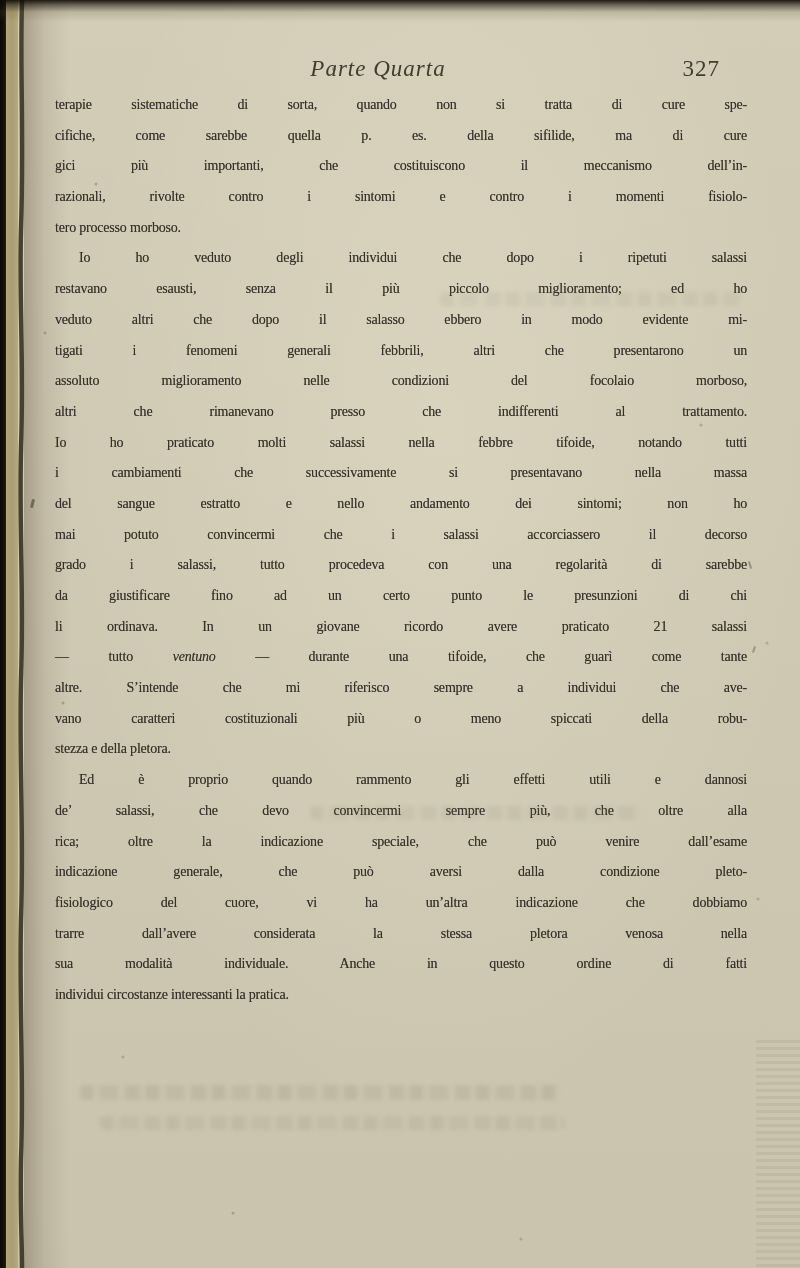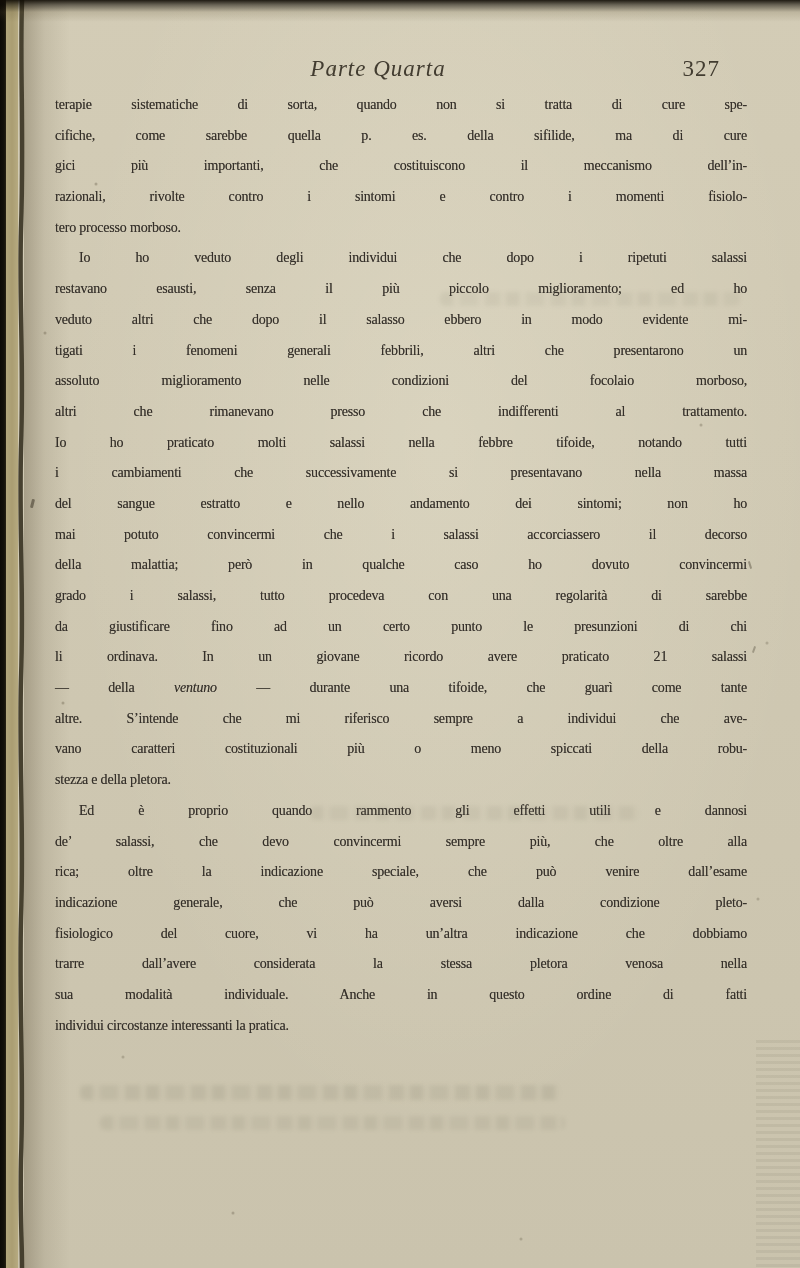--- a/index.html
+++ b/index.html
@@ -153,25 +153,24 @@
       <div class="line indent">Io ho veduto degli individui che dopo i ripetuti salassi</div>
       <div class="line">restavano esausti, senza il più piccolo miglioramento; ed ho</div>
       <div class="line">veduto altri che dopo il salasso ebbero in modo evidente mi-</div>
       <div class="line">tigati i fenomeni generali febbrili, altri che presentarono un</div>
       <div class="line">assoluto miglioramento nelle condizioni del focolaio morboso,</div>
       <div class="line">altri che rimanevano presso che indifferenti al trattamento.</div>
       <div class="line">Io ho praticato molti salassi nella febbre tifoide, notando tutti</div>
       <div class="line">i cambiamenti che successivamente si presentavano nella massa</div>
       <div class="line">del sangue estratto e nello andamento dei sintomi; non ho</div>
       <div class="line">mai potuto convincermi che i salassi accorciassero il decorso</div>
-      <div class="line">della malattia; però in qualche caso ho dovuto convincermi</div>
       <div class="line">grado i salassi, tutto procedeva con una regolarità di sarebbe</div>
       <div class="line">da giustificare fino ad un certo punto le presunzioni di chi</div>
       <div class="line">li ordinava. In un giovane ricordo avere praticato 21 salassi</div>
-      <div class="line"><span>— della </span><span class="em-it">ventuno</span><span> — durante una tifoide, che guarì come tante</span></div>
+      <div class="line"><span>— tutto </span><span class="em-it">ventuno</span><span> — durante una tifoide, che guarì come tante</span></div>
       <div class="line">altre. S’intende che mi riferisco sempre a individui che ave-</div>
       <div class="line">vano caratteri costituzionali più o meno spiccati della robu-</div>
       <div class="line end">stezza e della pletora.</div>
     </div>
 
     <div>
       <div class="line indent">Ed è proprio quando rammento gli effetti utili e dannosi</div>
       <div class="line">de’ salassi, che devo convincermi sempre più, che oltre alla</div>
       <div class="line">rica; oltre la indicazione speciale, che può venire dall’esame</div>
       <div class="line">indicazione generale, che può aversi dalla condizione pleto-</div>

